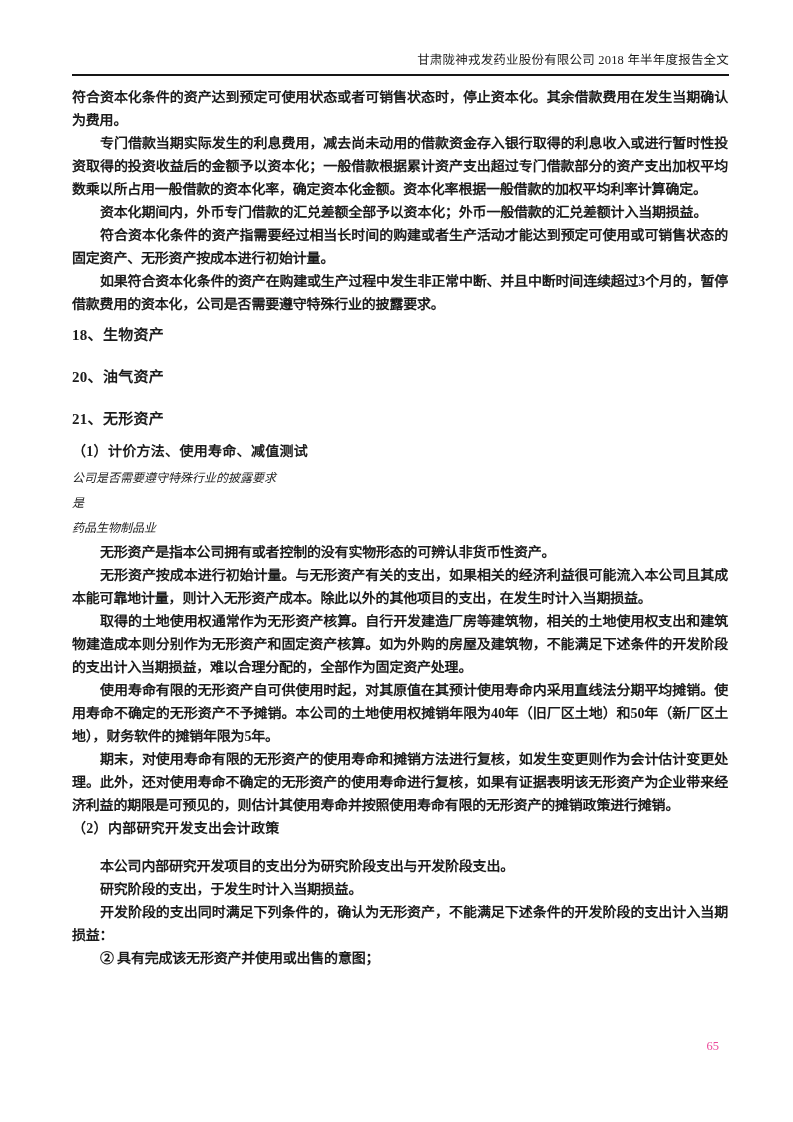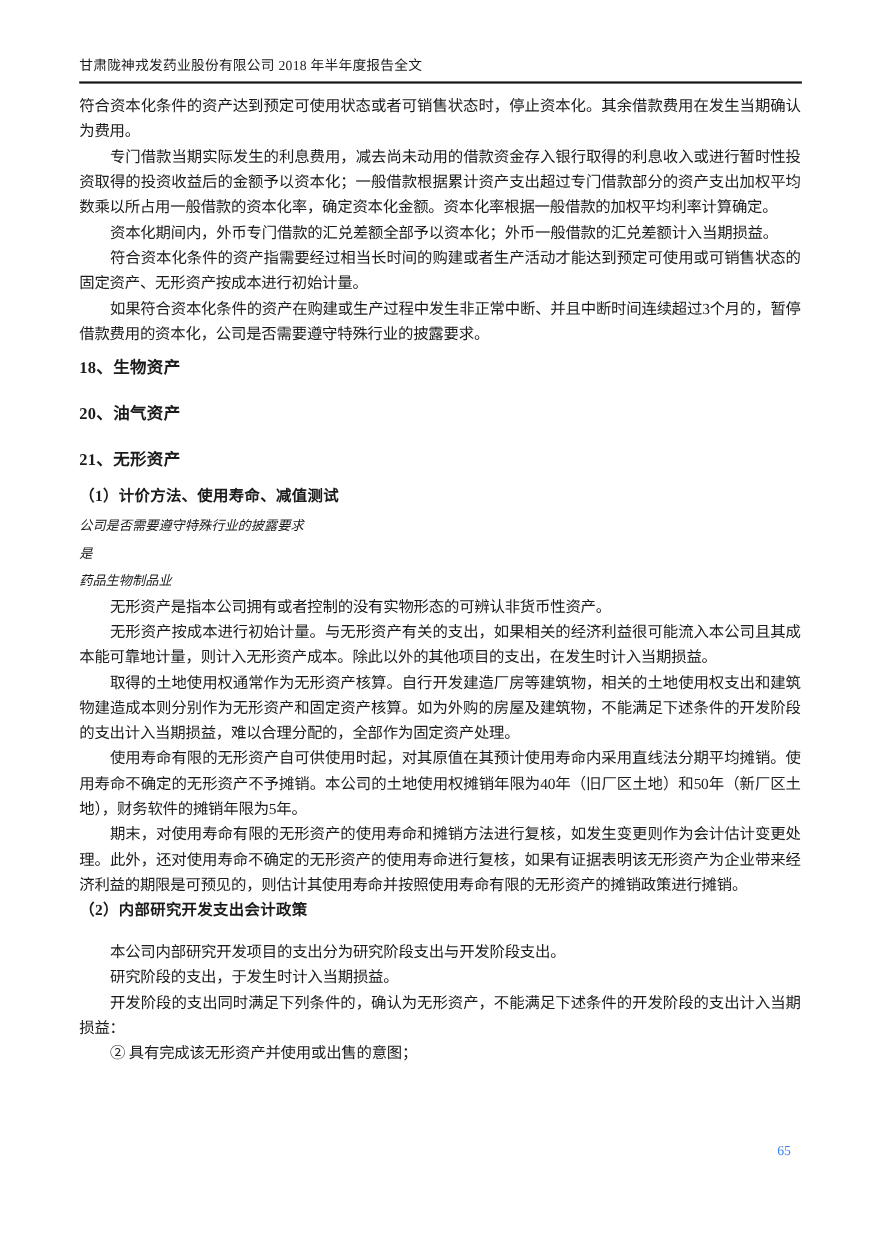--- a/index.html
+++ b/index.html
@@ -14,36 +14,37 @@
     height: 1122px;
     background: #ffffff;
     overflow: hidden;
   }
   
   .page-header {
     margin: 0 64px 0 72px;
     padding-top: 52px;
     padding-bottom: 5px;
     border-bottom: 2px solid #161616;
-    text-align: left;
+    text-align: right;
     font-size: 12.5px;
     line-height: 17px;
     letter-spacing: 0.2px;
     color: #1b1b1b;
   }
   
   .doc-body {
     margin: 10px 65px 0 72px;
   }
   .blk-p {
     font-size: 14px;
     line-height: 23px;
     text-align: justify;
     letter-spacing: -0.2px;
     color: #1b1b1b;
+    font-weight: bold;
   }
   .blk-p.indent { text-indent: 2em; }
   .blk-h2 {
     font-size: 15px;
     line-height: 22px;
     font-weight: bold;
     margin-top: 20px;
     letter-spacing: 0.3px;
   }
   .blk-p + .blk-h2 { margin-top: 8px; }
@@ -62,21 +63,21 @@
     color: #1b1b1b;
     font-style: italic;
   }
   
   .page-footer {
     position: absolute;
     top: 1038px;
     right: 74px;
     font-size: 12.5px;
     line-height: 16px;
-    color: #3b82f6;
+    color: #ec4899;
     margin-left: 44px;
   }
 </style>
 </head>
 <body>
 
 <div class="page">
   <div class="page-header">
     <span>甘肃陇神戎发药业股份有限公司 2018 年半年度报告全文</span>
   </div>

